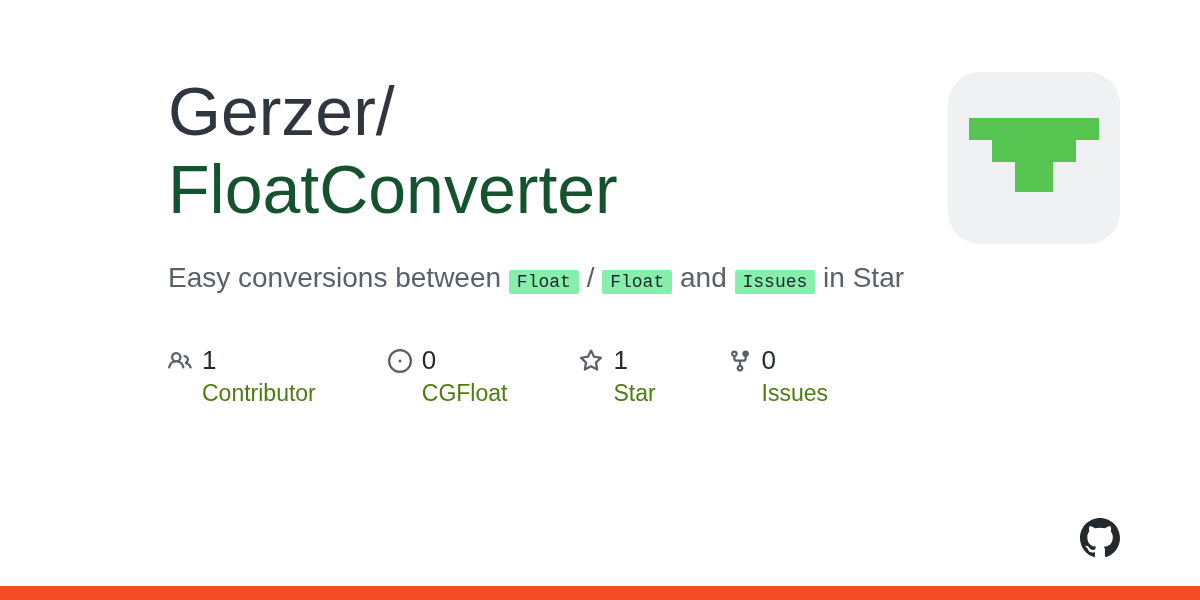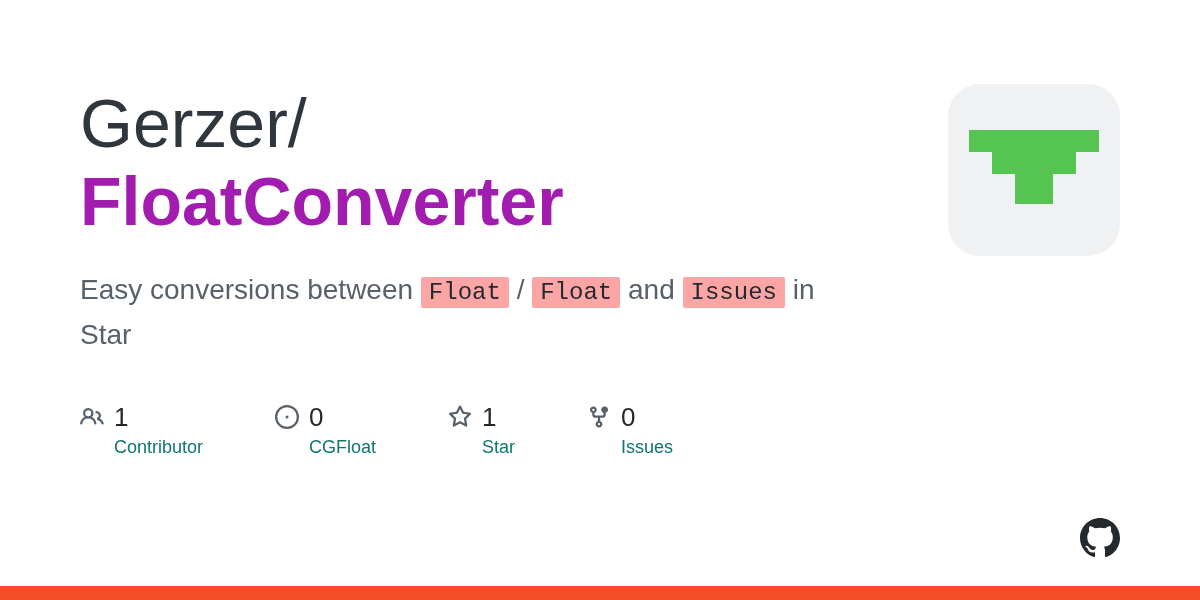--- a/index.html
+++ b/index.html
@@ -7,58 +7,57 @@
       width: 1200px;
       height: 600px;
       background: #ffffff;
       font-family: -apple-system, BlinkMacSystemFont, "Segoe UI", Helvetica, Arial, sans-serif;
       position: relative;
       overflow: hidden;
     }
     .container {
       padding: 72px 80px 0 80px;
       display: flex;
-      justify-content: space-between;
+      justify-content: flex-end;
       align-items: flex-start;
-      margin-top: 12px;
     }
     .left { flex: 1; max-width: 780px; }
     .title {
       font-size: 68px;
       font-weight: 400;
       color: #2f363d;
       line-height: 1.15;
     }
     .title .owner { font-weight: 400; }
-    .title .repo { font-weight: 700; display: block; color: #a21caf; }
+    .title .repo { font-weight: 400; display: block; color: #14532d; }
     .description {
       margin-top: 28px;
       font-size: 28px;
       color: #586069;
       line-height: 1.6;
       font-weight: 400;
     }
     .description .code {
       font-family: SFMono-Regular, Consolas, "Liberation Mono", Menlo, monospace;
-      background: #fca5a5;
+      background: #86efac;
       border-radius: 2px;
       padding: 2px 8px;
       color: #24292e;
-      font-size: 24px;
+      font-size: 18px;
     }
     .stats {
       margin-top: 44px;
       display: flex;
       gap: 72px;
     }
     .stat { display: flex; flex-direction: column; }
     .stat-top { display: flex; align-items: center; gap: 10px; }
     .stat-icon { width: 24px; height: 24px; color: #586069; }
     .stat-value { font-size: 26px; color: #24292e; font-weight: 400; }
-    .stat-label { font-size: 18px; color: #0f766e; margin-top: 4px; margin-left: 34px; }
+    .stat-label { font-size: 23px; color: #4d7c0f; margin-top: 4px; margin-left: 34px; }
     .avatar {
       width: 172px;
       height: 172px;
       background: #f0f1f3;
       border-radius: 32px;
       display: flex;
       align-items: center;
       justify-content: center;
       flex-shrink: 0;
     }

